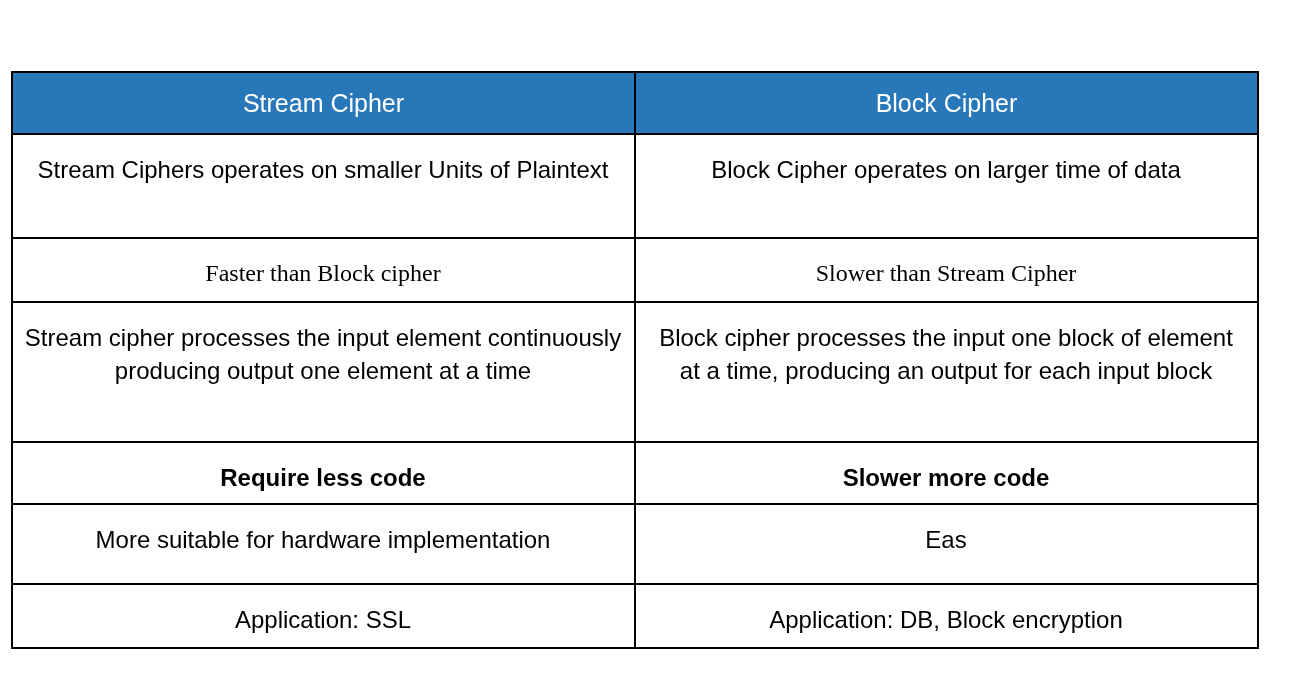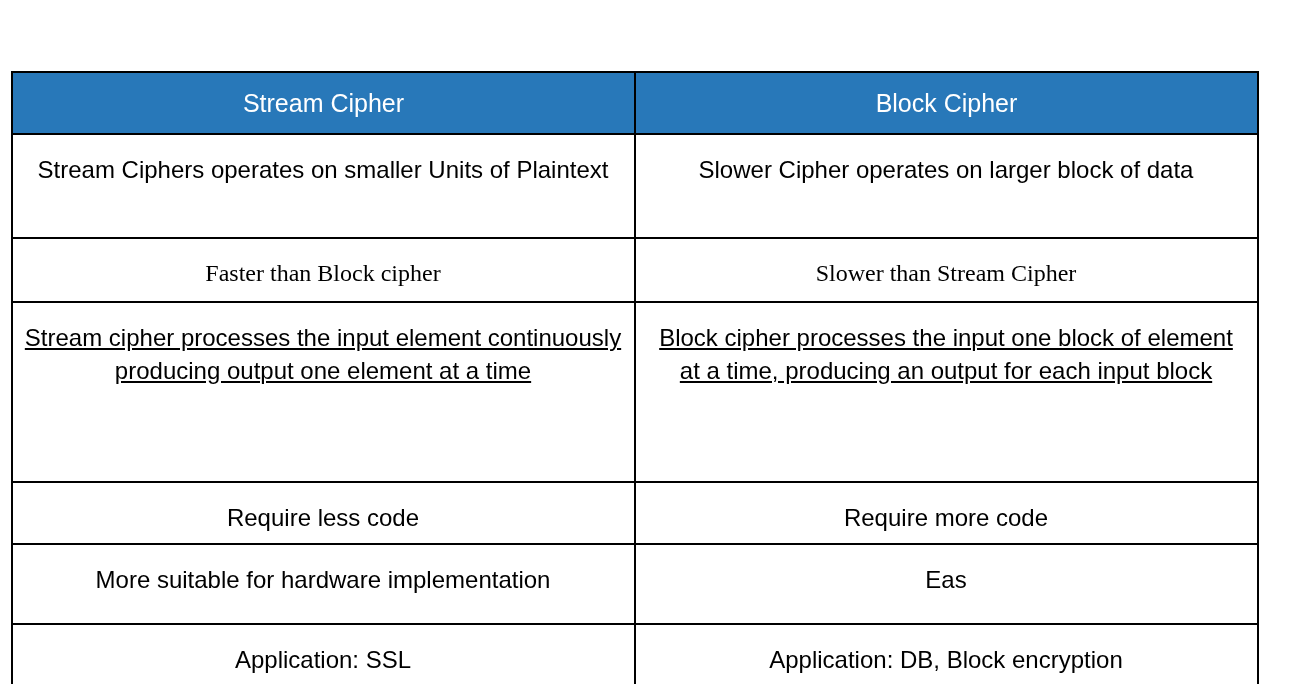--- a/index.html
+++ b/index.html
@@ -45,53 +45,53 @@
     vertical-align: top;
     padding: 18px 12px 8px 11px;
     font-size: 24px;
     line-height: 33px;
     color: #000000;
     text-align: center;
   }
   
   tbody tr:nth-child(1) td { height: 104px; }
   tbody tr:nth-child(2) td { height: 64px; font-family: Liberation Serif, serif; }
-  tbody tr:nth-child(3) td { height: 180px; text-decoration: underline; }
-  tbody tr:nth-child(4) td { height: 62px; }
+  tbody tr:nth-child(3) td { height: 140px; }
+  tbody tr:nth-child(4) td { height: 62px; font-weight: bold; }
   tbody tr:nth-child(5) td { height: 80px; }
   tbody tr:nth-child(6) td { height: 64px; }
   tbody tr:nth-child(7) td { height: 66px; }
 </style>
 </head>
 <body>
 
 <div class="page">
   <table class="cipher-table">
     <thead>
       <tr>
         <th>Stream Cipher</th>
         <th>Block Cipher</th>
       </tr>
     </thead>
     <tbody>
       <tr>
         <td>Stream Ciphers operates on smaller Units of Plaintext</td>
-        <td>Slower Cipher operates on larger block of data</td>
+        <td>Block Cipher operates on larger time of data</td>
       </tr>
       <tr>
         <td>Faster than Block cipher</td>
         <td>Slower than Stream Cipher</td>
       </tr>
       <tr>
         <td>Stream cipher processes the input element continuously producing output one element at a time</td>
         <td>Block cipher processes the input one block of element at a time, producing an output for each input block</td>
       </tr>
       <tr>
         <td>Require less code</td>
-        <td>Require more code</td>
+        <td>Slower more code</td>
       </tr>
       <tr>
         <td>More suitable for hardware implementation</td>
         <td>Eas</td>
       </tr>
       <tr>
         <td>Application: SSL</td>
         <td>Application: DB, Block encryption</td>
       </tr>
     </tbody>

